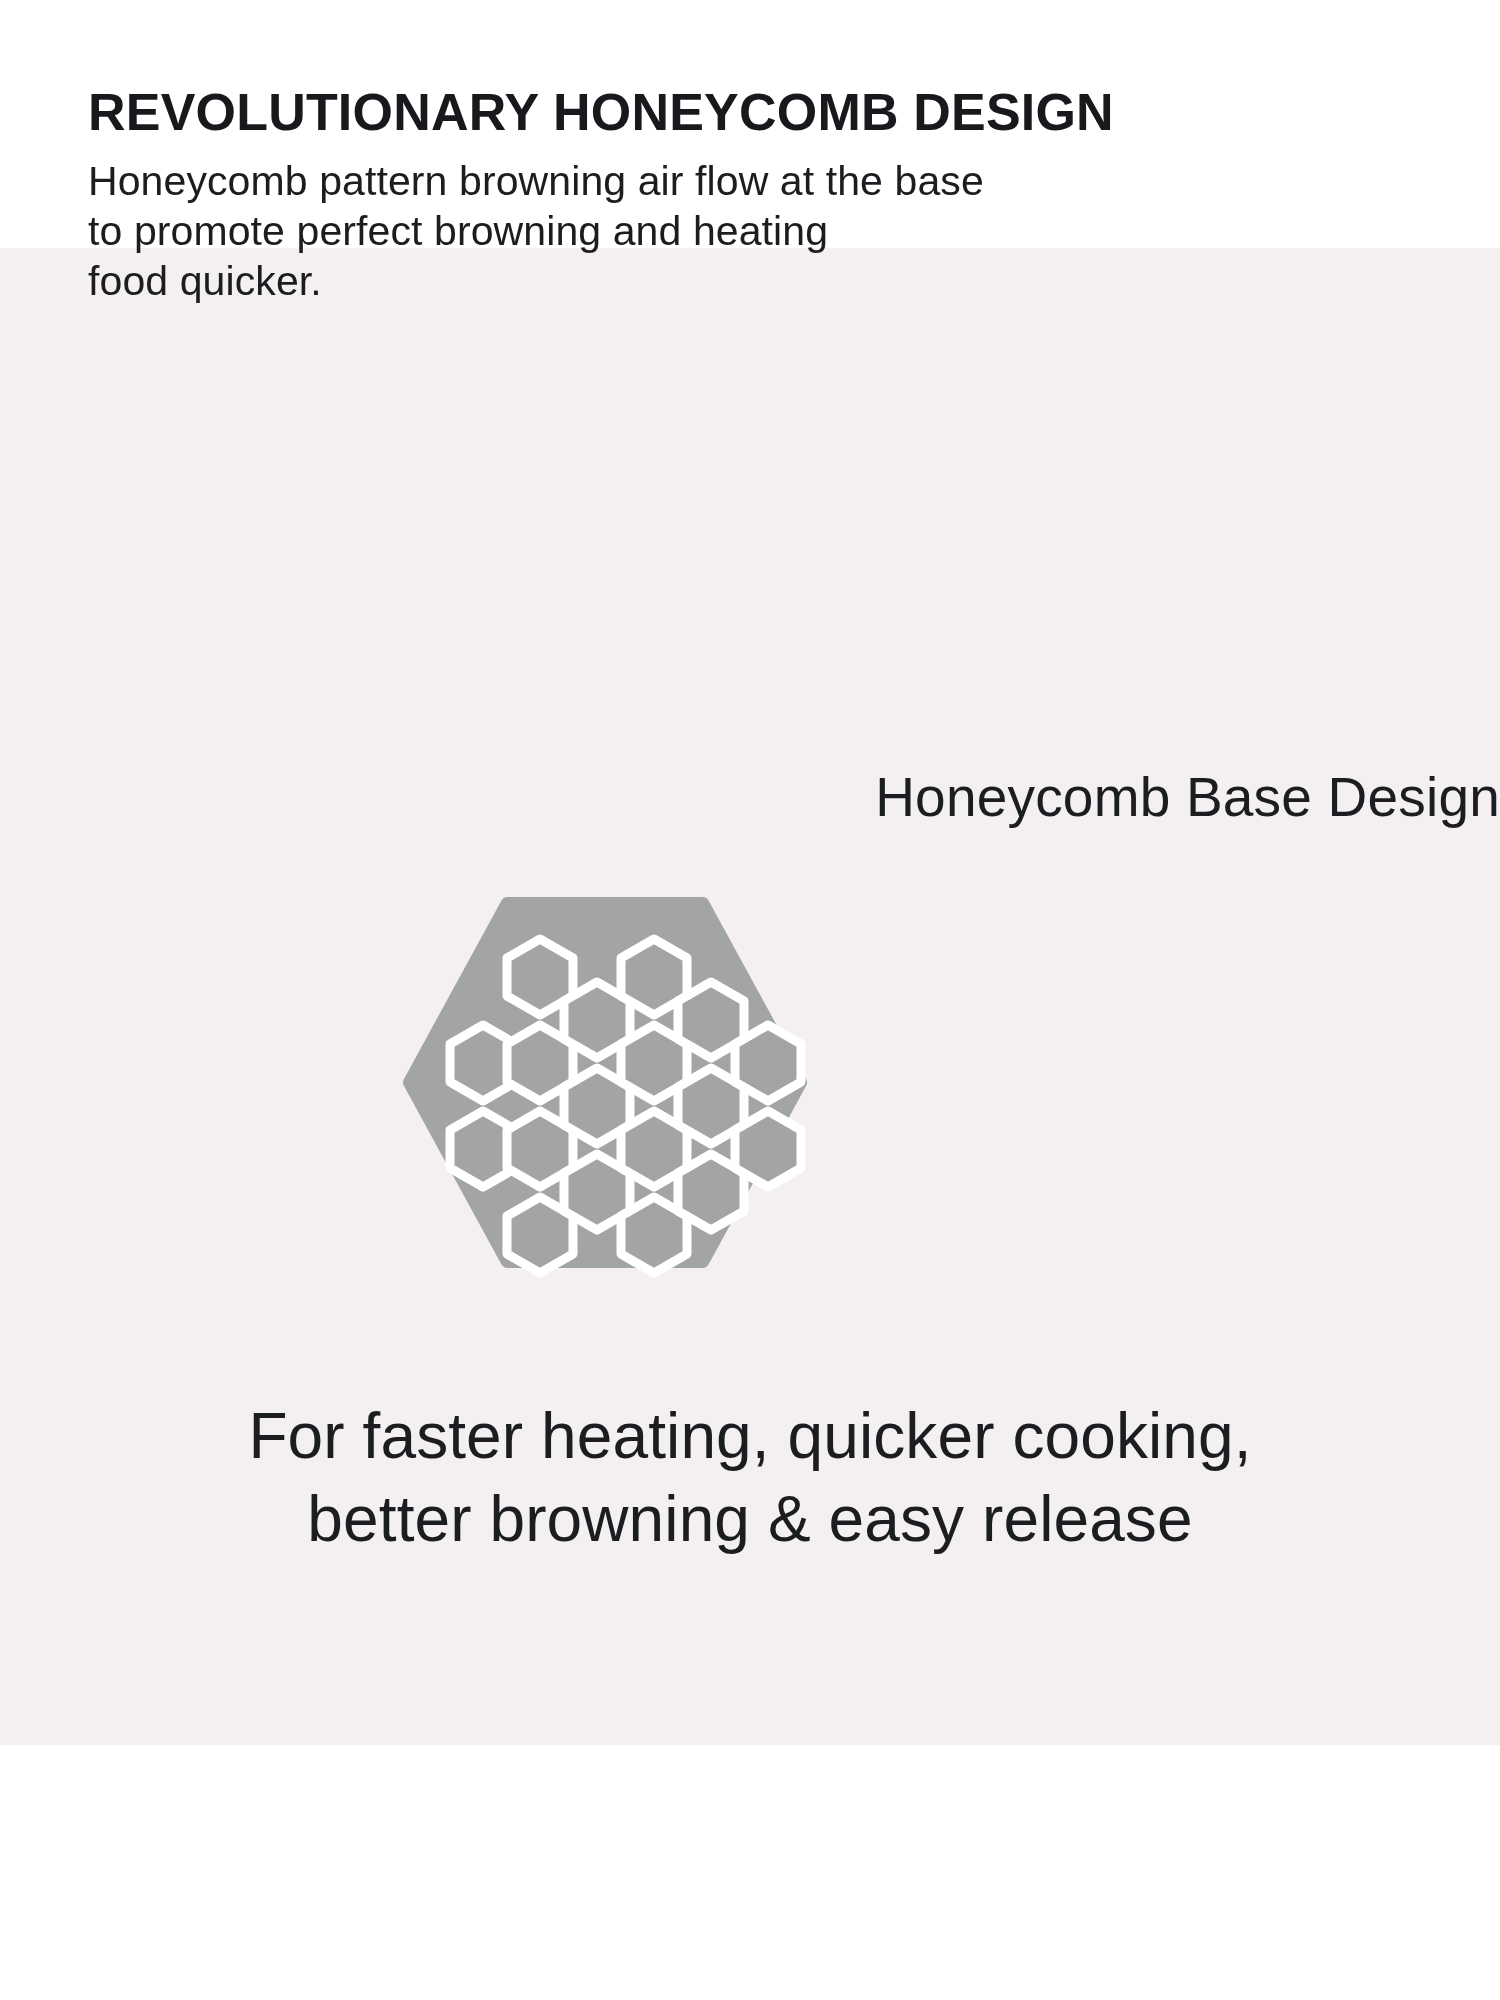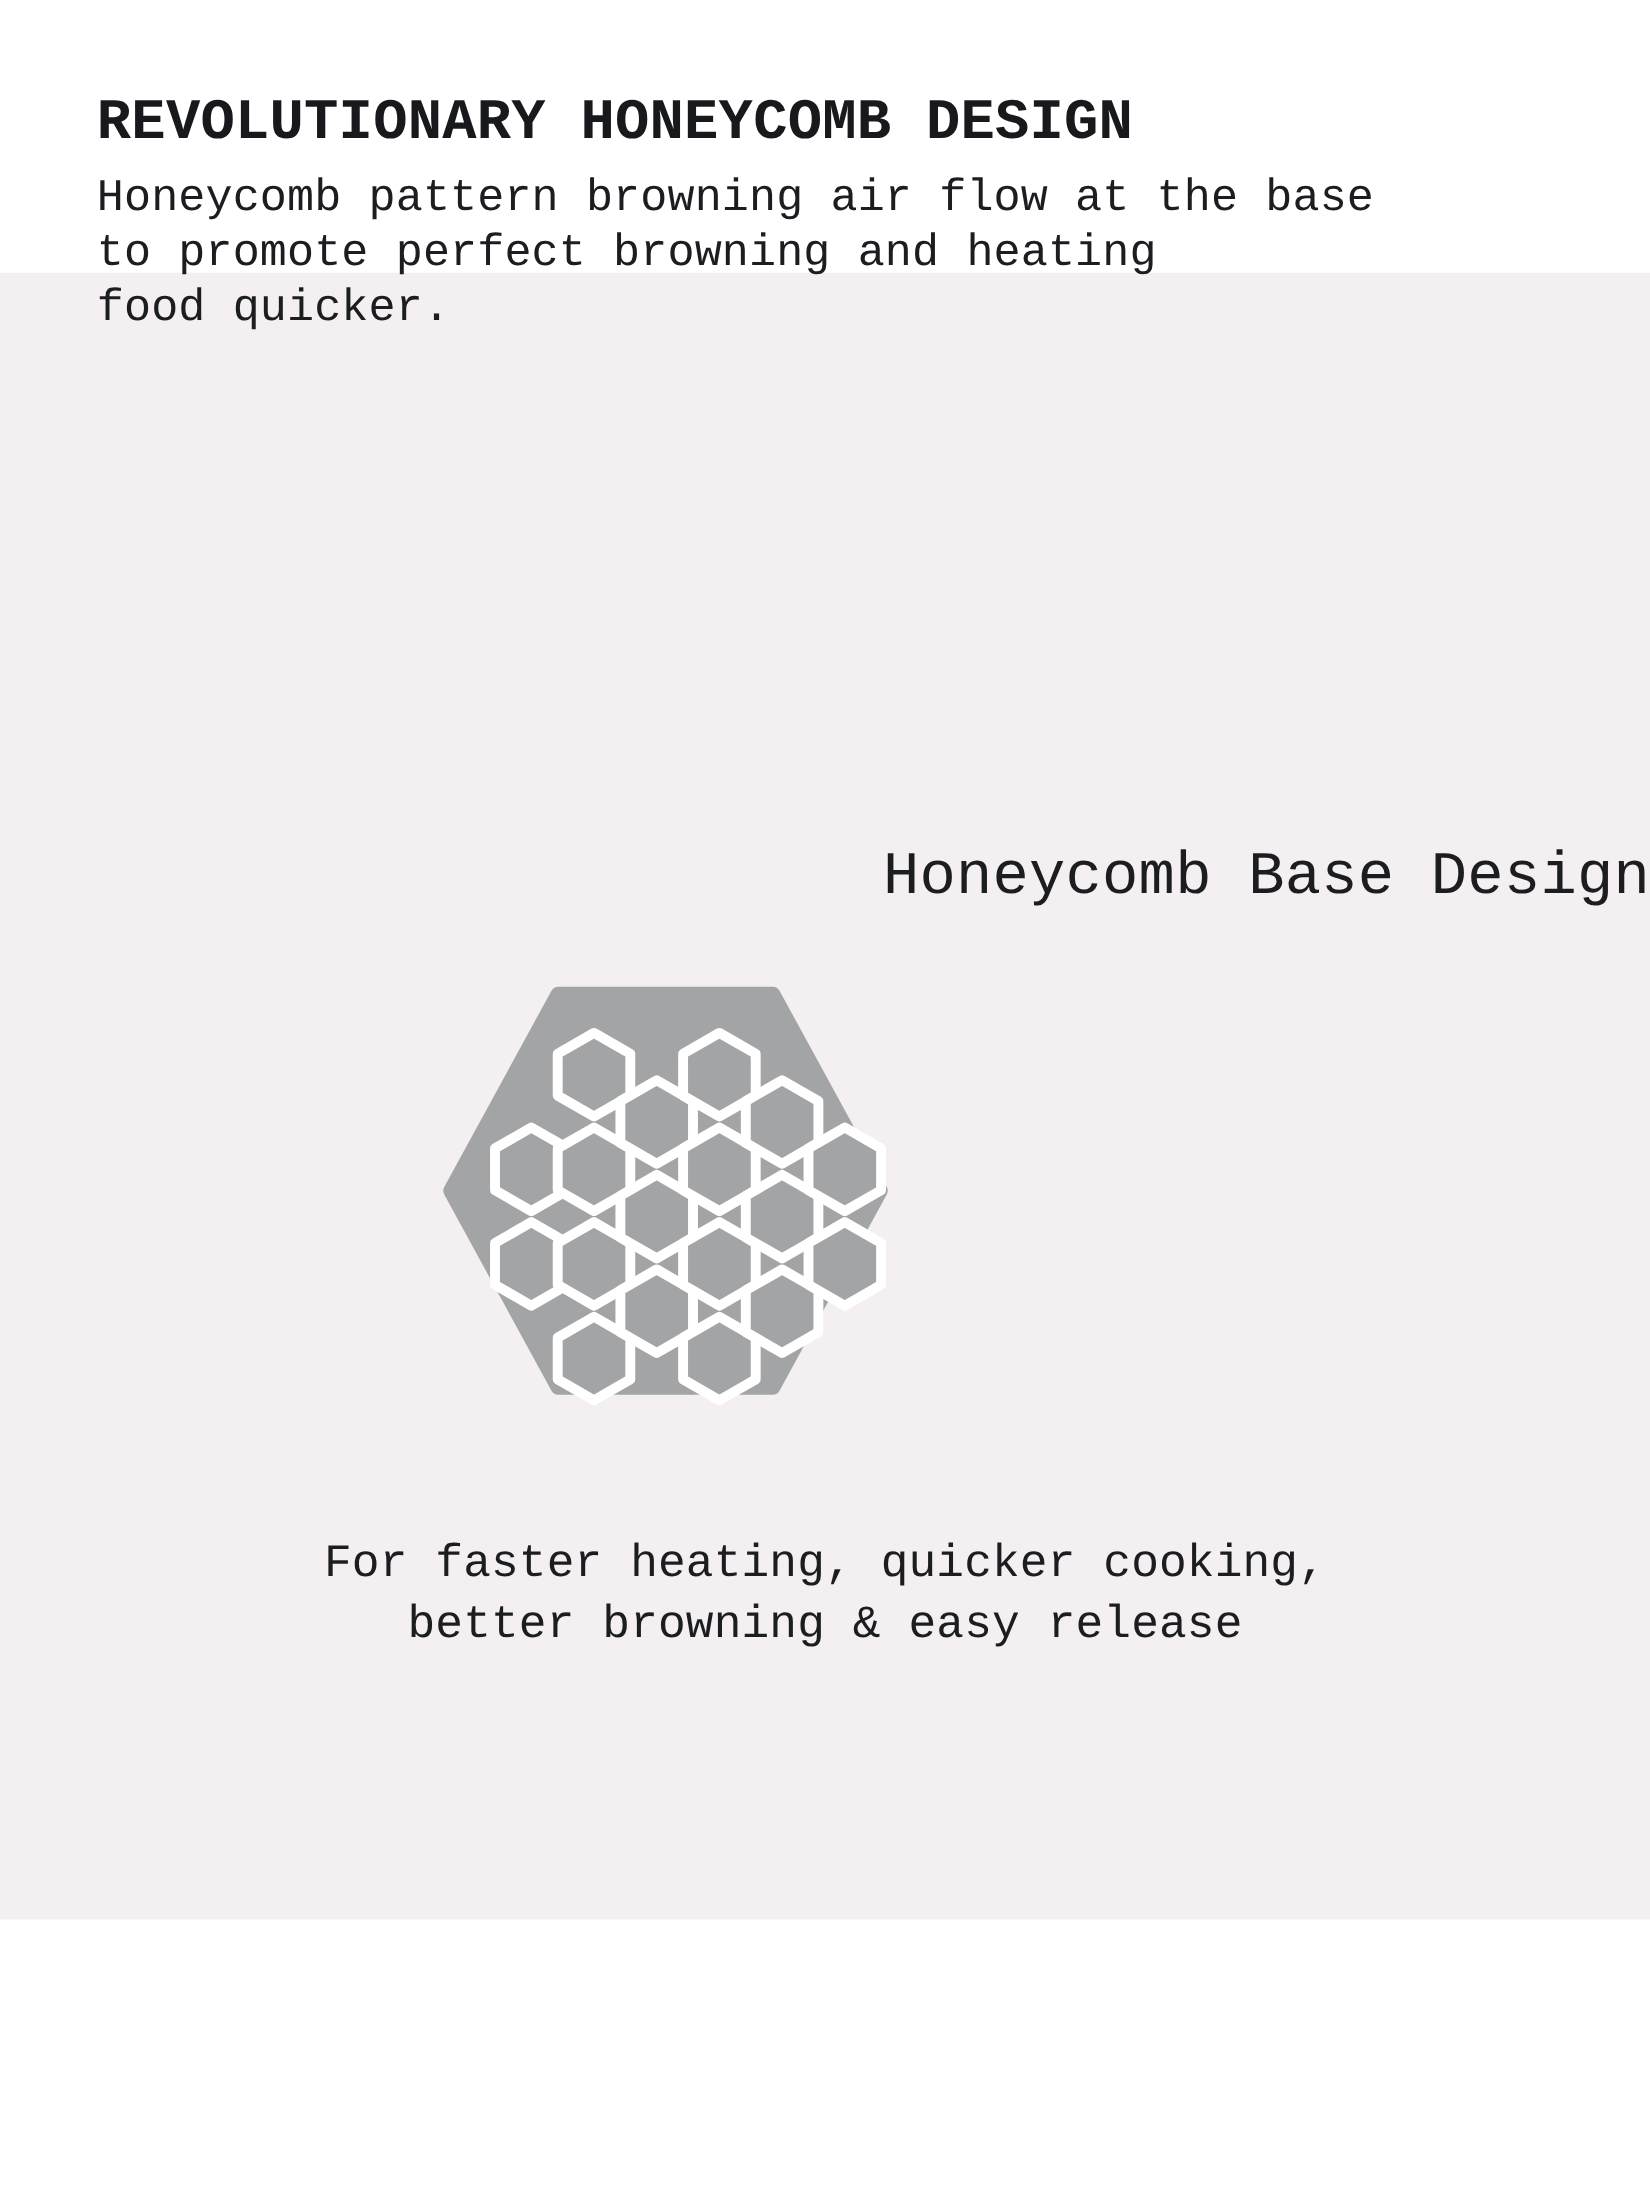--- a/index.html
+++ b/index.html
@@ -14,21 +14,20 @@
     font-family: "Liberation Sans", "DejaVu Sans", sans-serif;
     -webkit-font-smoothing: antialiased;
     overflow: hidden;
   }
 
   .page {
     position: relative;
     width: 1500px;
     height: 2000px;
     background: #ffffff;
-    font-family: Liberation Mono, monospace;
   }
 
   
   .panel {
     position: absolute;
     left: 0;
     top: 248px;
     width: 1500px;
     height: 1497px;
     background: #f4f0f1;
@@ -91,21 +90,21 @@
     height: 385px;
   }
 
   
   .benefit {
     position: absolute;
     left: 0;
     top: 1395px;
     width: 1500px;
     text-align: center;
-    font-size: 42px;
+    font-size: 64px;
     line-height: 1.3;
     font-weight: 500;
     color: #1b1d20;
     letter-spacing: 0.1px;
   }
   .benefit .ln { display: block; }
 </style>
 </head>
 <body>
 

